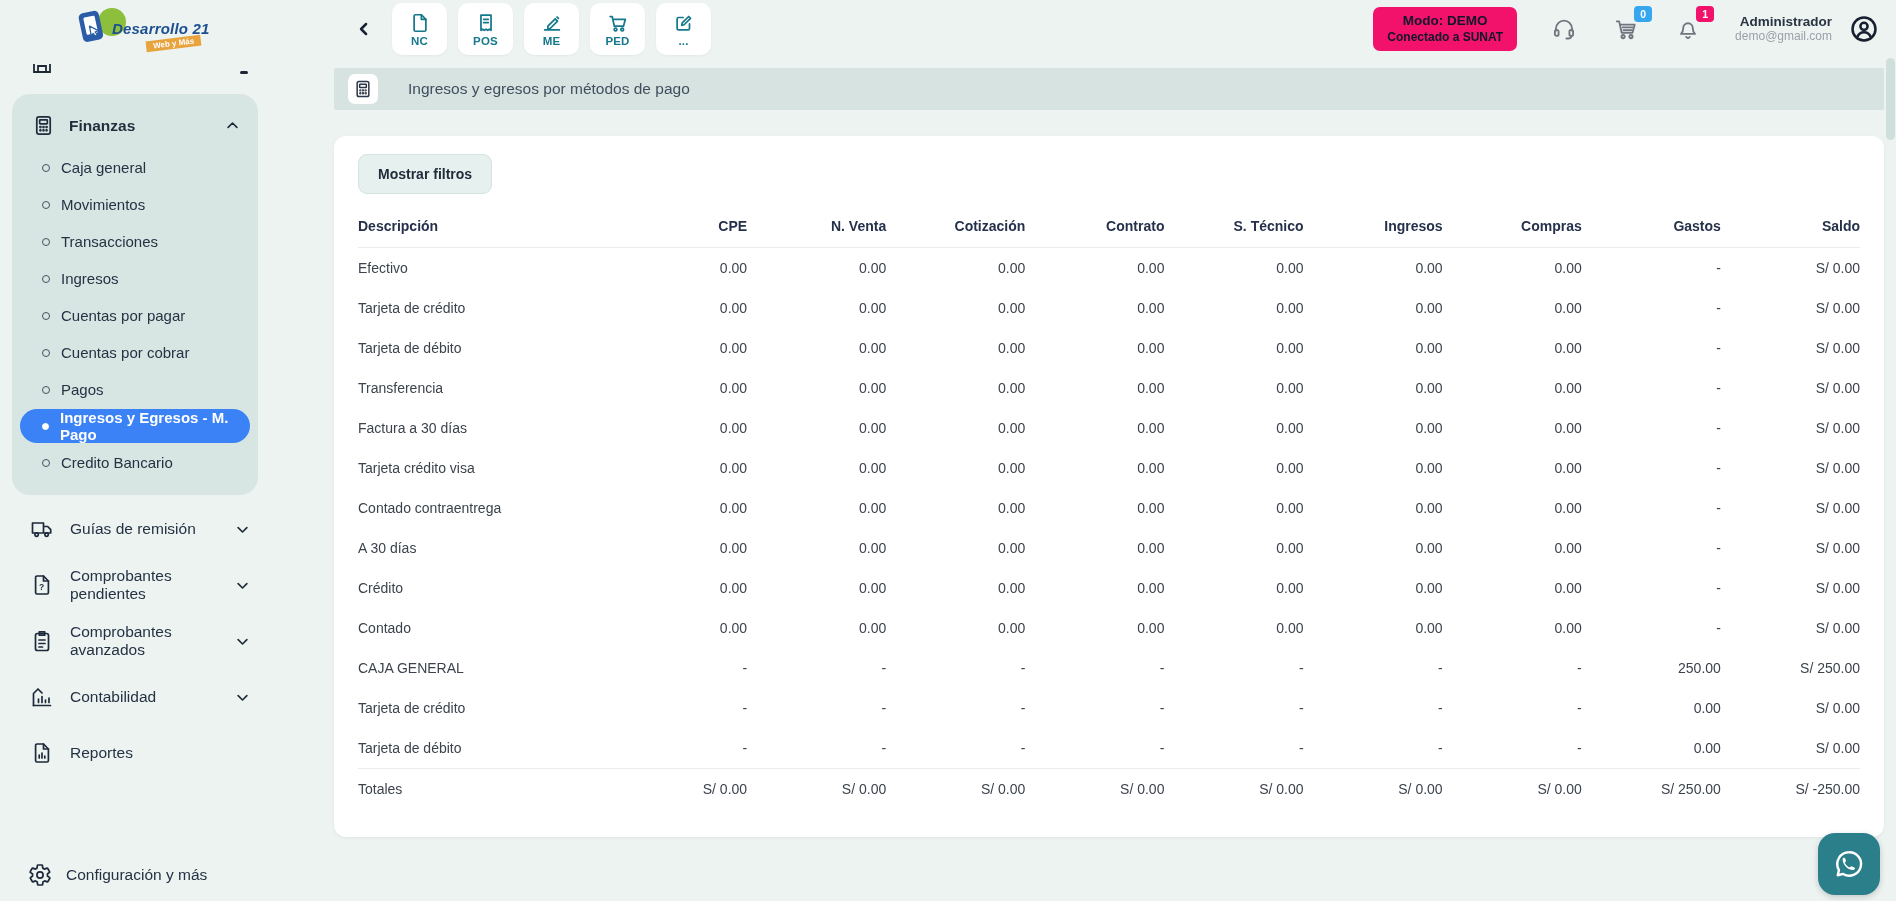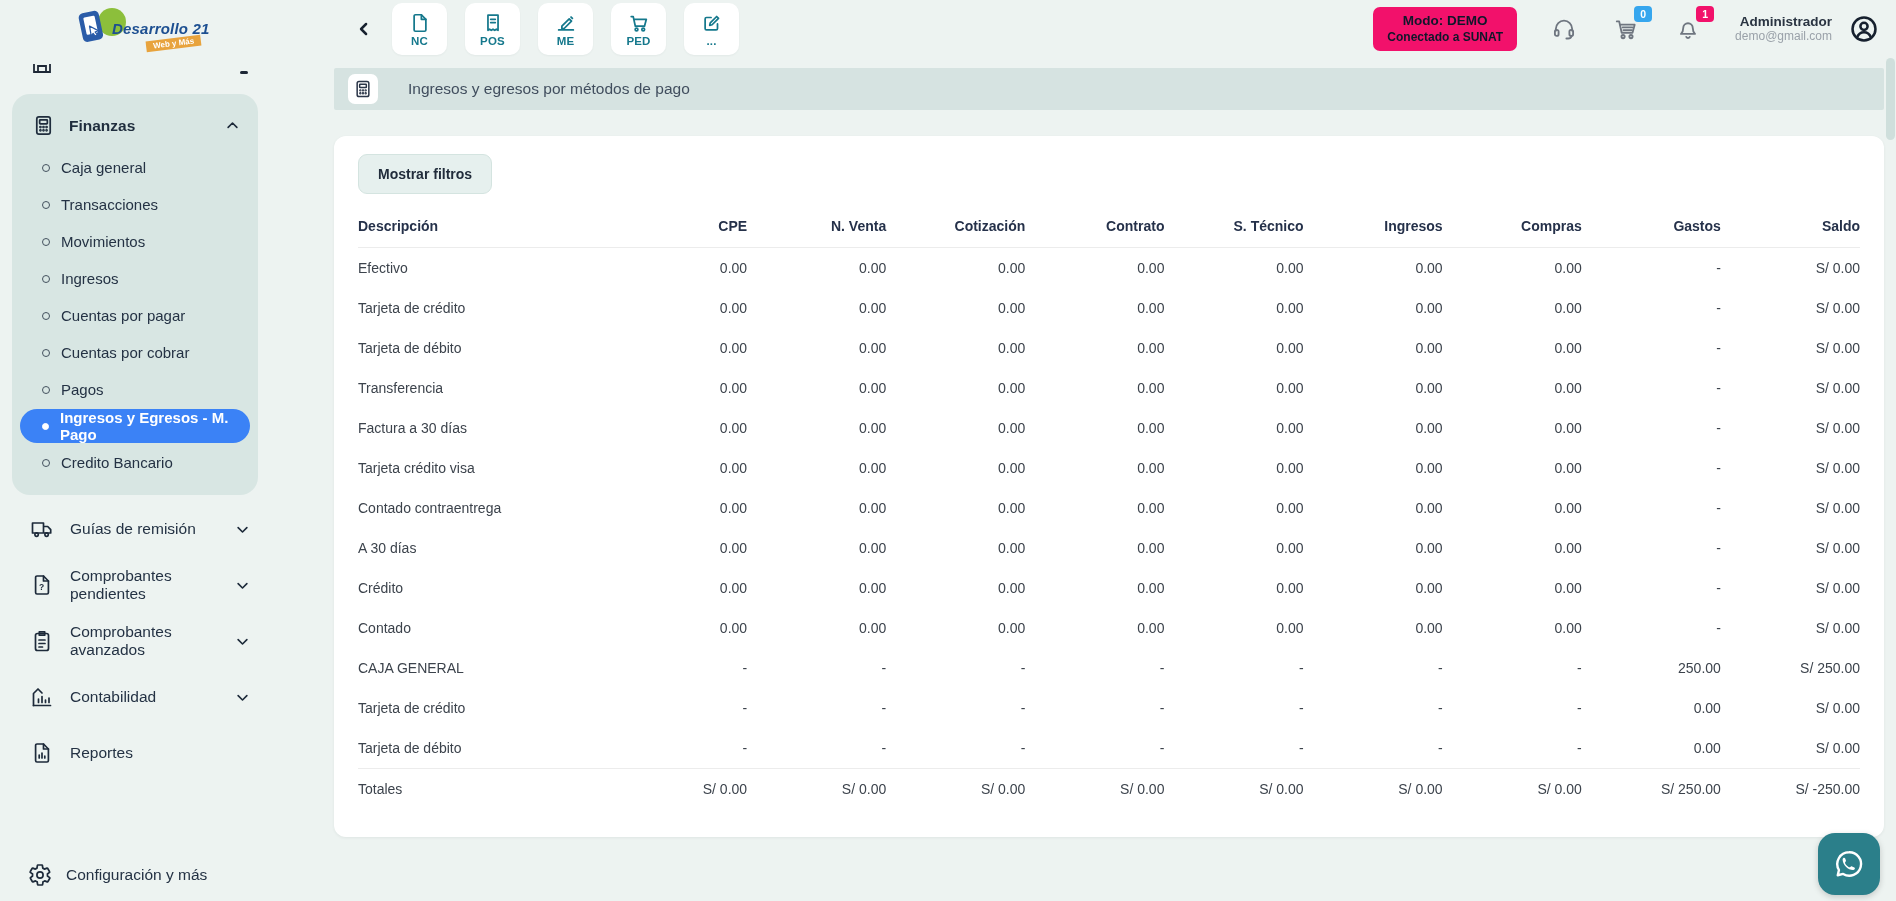--- a/index.html
+++ b/index.html
@@ -39,21 +39,21 @@
   .chev { color:#1d2a3a; flex:none; }
 
   .side-footer { margin-top:auto; display:flex; align-items:center; padding:14px 18px 14px 28px; font-size:15.5px; cursor:pointer; color:#243244; }
   .side-footer .mi-icon { color:#1d2a3a; margin-right:14px; }
 
   
   .main { flex:1; display:flex; flex-direction:column; min-width:0; }
 
   .topbar { height:58px; flex:none; display:flex; align-items:center; padding-left:80px; }
   .back-btn { background:none; border:none; color:#16202e; cursor:pointer; margin-right:14px; padding:4px; }
-  .qbtns { display:flex; gap:18px; }
+  .qbtns { display:flex; gap:11px; }
   .qbtn { width:55px; height:52px; background:#fff; border:none; border-radius:10px; display:flex; flex-direction:column; align-items:center; justify-content:center; gap:1px; color:#15788c; cursor:pointer; box-shadow:0 1px 2px rgba(30,60,60,.05); }
   .qbtn .lbl { font-size:11.5px; font-weight:bold; letter-spacing:.2px; }
 
   .topbar-right { margin-left:auto; display:flex; align-items:center; gap:32px; padding-right:16px; }
   .mode-badge { background:#f2116b; color:#0f172a; text-align:center; border-radius:7px; padding:5px 14px; line-height:1.3; cursor:pointer; }
   .mode-badge .l1 { font-size:13.5px; font-weight:bold; }
   .mode-badge .l2 { font-size:12px; font-weight:600; }
   .icon-btn { position:relative; background:none; border:none; color:#6f7680; cursor:pointer; padding:2px; }
   .cbadge { position:absolute; top:-8px; right:-11px; min-width:18px; height:16px; border-radius:4px; color:#fff; font-size:10.5px; font-weight:bold; display:flex; align-items:center; justify-content:center; padding:0 4px; }
   .cbadge.blue { background:#36a6ee; }
@@ -131,25 +131,25 @@
           </svg>
       </span>
     </div>
 
     <div class="sub-item">
         <span class="bullet"></span>
         <span>Caja general</span>
       </div>
     <div class="sub-item">
         <span class="bullet"></span>
+        <span>Movimientos</span>
+      </div>
+    <div class="sub-item">
+        <span class="bullet"></span>
         <span>Transacciones</span>
-      </div>
-    <div class="sub-item">
-        <span class="bullet"></span>
-        <span>Movimientos</span>
       </div>
     <div class="sub-item">
         <span class="bullet"></span>
         <span>Ingresos</span>
       </div>
     <div class="sub-item">
         <span class="bullet"></span>
         <span>Cuentas por pagar</span>
       </div>
     <div class="sub-item">

